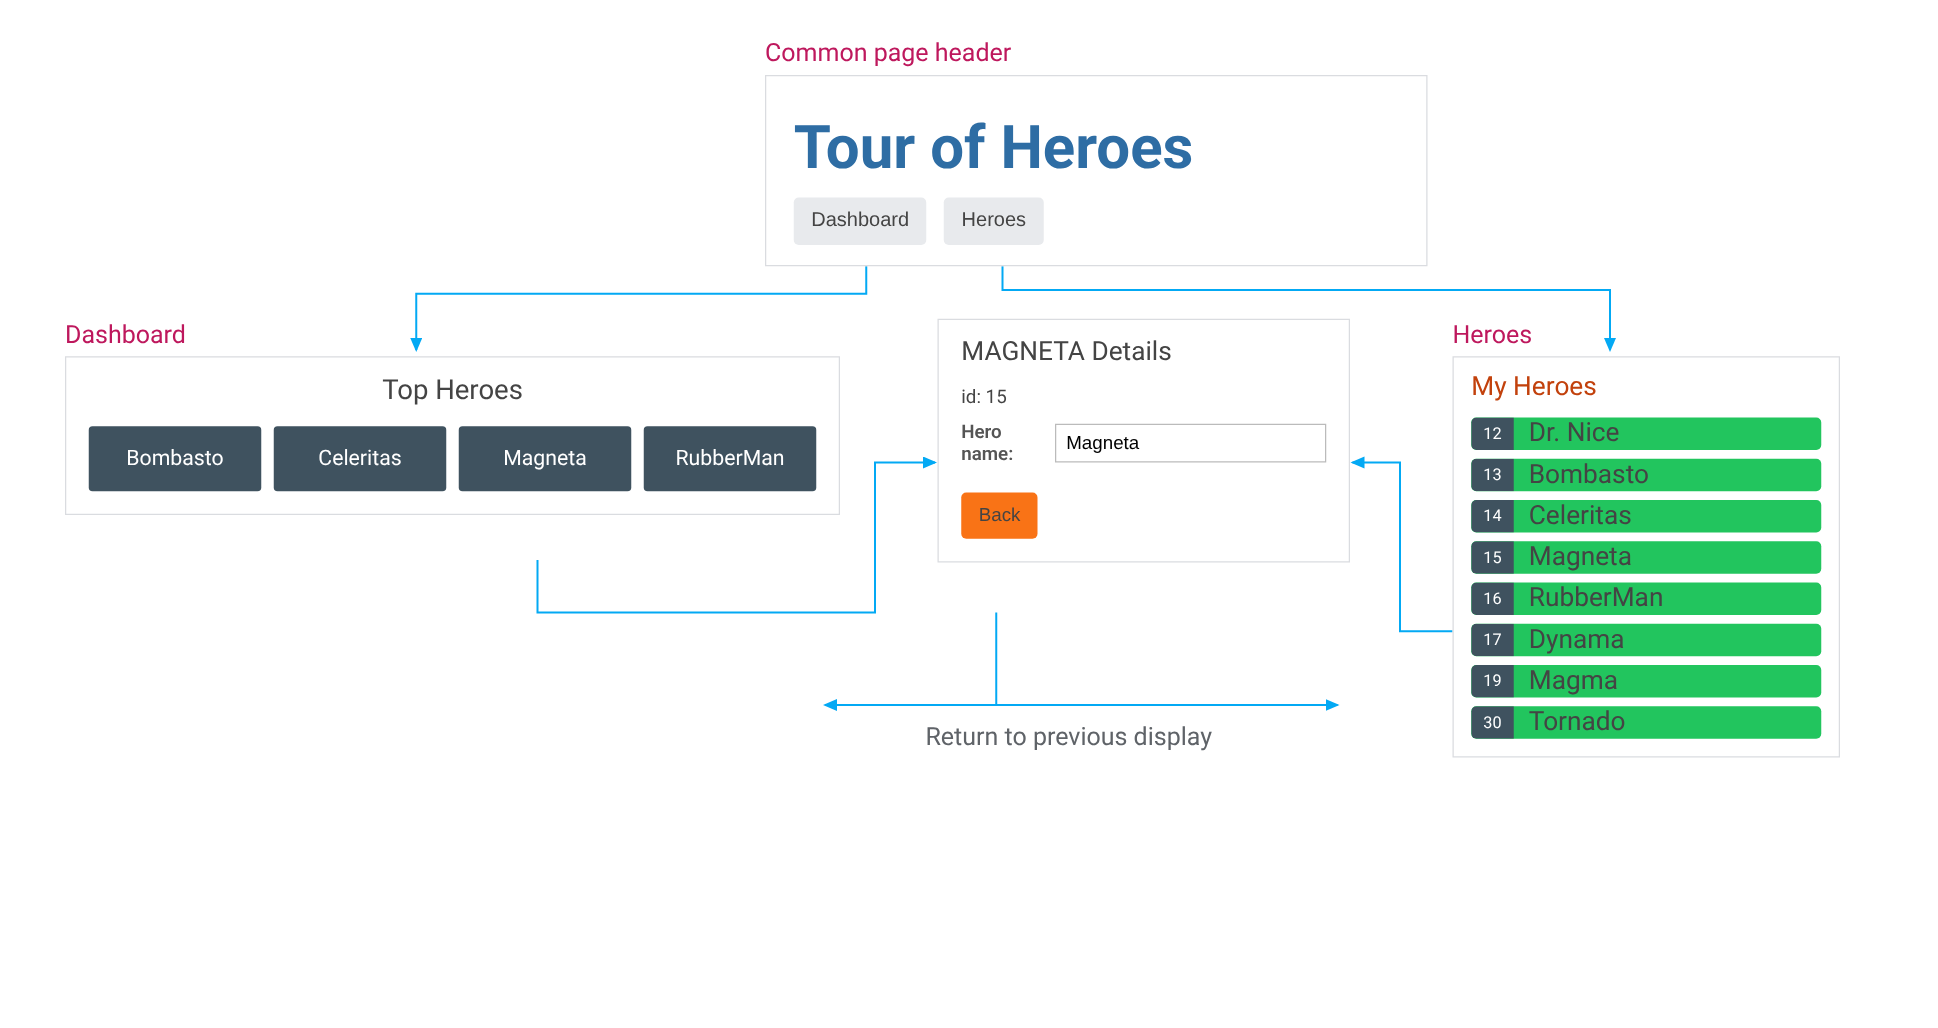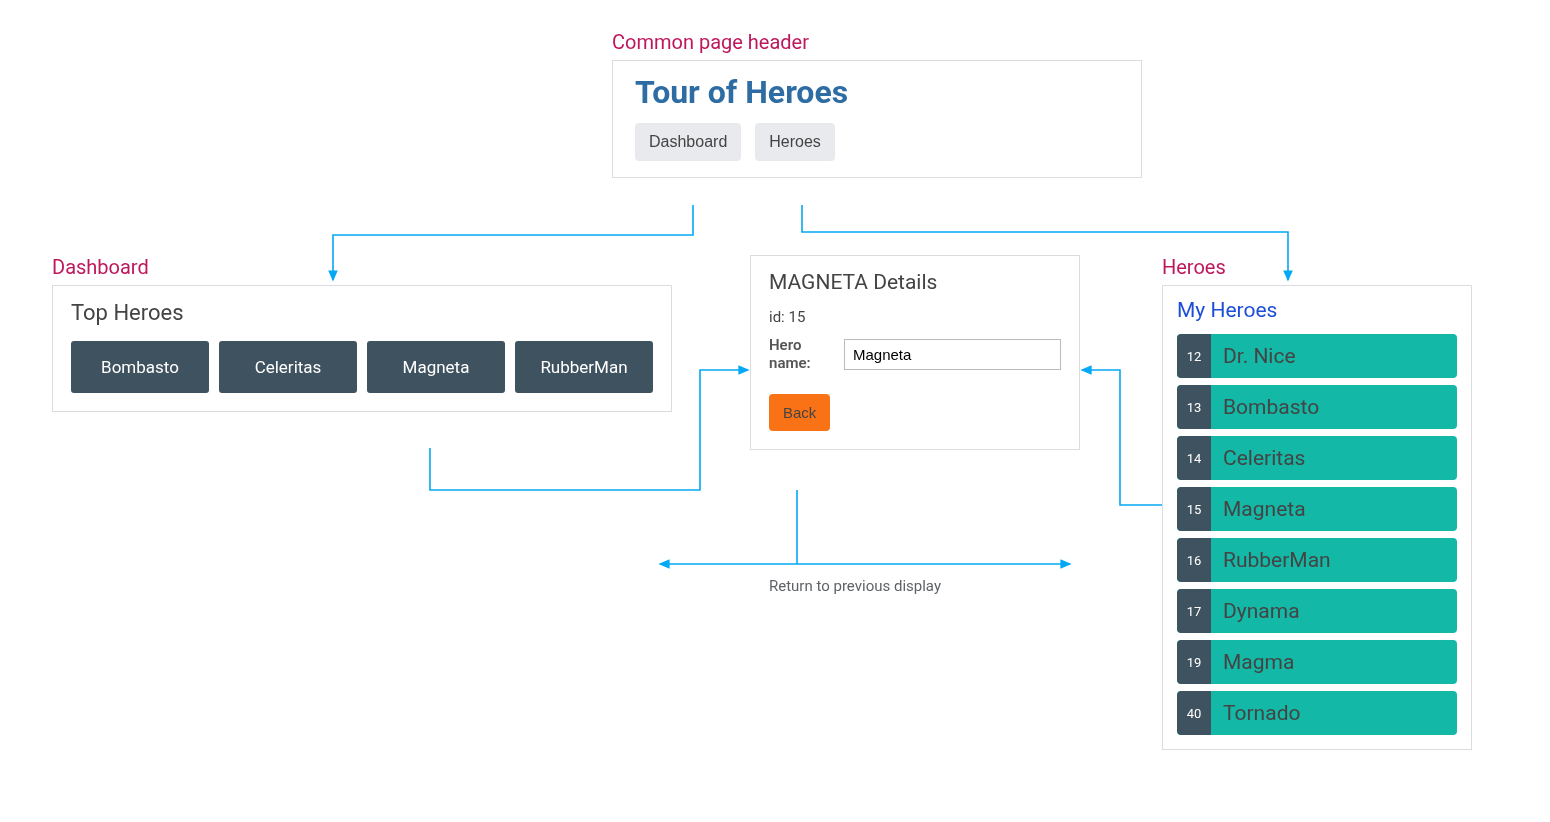--- a/index.html
+++ b/index.html
@@ -27,43 +27,43 @@
   .panel {
     border: 1px solid #dadce0;
     background: #fff;
     padding: 14px 18px 18px 18px;
   }
 
   
   #header-group { position: absolute; left: 612px; top: 30px; width: 530px; }
   #header-panel { padding: 10px 18px 16px 22px; }
   .app-title {
-    font-size: 32px;
+    font-size: 48px;
     font-weight: 700;
     color: #2e6da4;
-    margin: 2px 0 12px 0;
+    margin: 18px 0 12px 0;
   }
   .nav-row { display: flex; gap: 14px; }
   .nav-btn {
     background: #e8eaed;
     color: #444;
     font-size: 16px;
     padding: 10px 14px;
     border-radius: 4px;
     border: none;
     cursor: pointer;
   }
 
   
   #dash-group { position: absolute; left: 52px; top: 255px; width: 620px; }
   #dash-panel { padding-top: 10px; }
   .dash-title {
     font-size: 22px;
     color: #444;
-    text-align: left;
+    text-align: center;
     margin: 4px 0 16px 0;
     font-weight: 400;
   }
   .hero-tiles {
     display: flex;
     gap: 10px;
     justify-content: space-between;
   }
   .tile {
     flex: 1 1 0;
@@ -102,33 +102,33 @@
     border-radius: 4px;
     border: none;
     cursor: pointer;
   }
 
   
   #heroes-group { position: absolute; left: 1162px; top: 255px; width: 310px; }
   #heroes-panel { padding: 10px 14px 14px 14px; }
   .heroes-title {
     font-size: 21px;
-    color: #1d4ed8;
+    color: #c2410c;
     margin: 2px 0 12px 0;
     font-weight: 400;
   }
   .hero-list { display: flex; flex-direction: column; gap: 7px; }
   .hero-item {
     display: flex;
     align-items: stretch;
-    background: #14b8a6;
+    background: #22c55e;
     border-radius: 4px;
     overflow: hidden;
     cursor: pointer;
-    height: 44px;
+    height: 26px;
   }
   .hero-badge {
     background: #3f525f;
     color: #fff;
     font-size: 13px;
     width: 34px;
     display: flex;
     align-items: center;
     justify-content: center;
     border-radius: 4px 0 0 4px;
@@ -149,21 +149,21 @@
     width: 1550px; height: 822px;
     pointer-events: none;
   }
   .conn { stroke: #03a9f4; stroke-width: 1.6; fill: none; }
 
   
   .caption {
     position: absolute;
     left: 665px;
     top: 577px;
-    font-size: 15px;
+    font-size: 20px;
     color: #5f6368;
     text-align: center;
     width: 380px;
   }
 </style>
 </head>
 <body>
 <div class="canvas">
 
 <svg class="connectors">
@@ -254,21 +254,21 @@
           </div>
           <div class="hero-item">
             <div class="hero-badge">17</div>
             <div class="hero-name-cell">Dynama</div>
           </div>
           <div class="hero-item">
             <div class="hero-badge">19</div>
             <div class="hero-name-cell">Magma</div>
           </div>
           <div class="hero-item">
-            <div class="hero-badge">40</div>
+            <div class="hero-badge">30</div>
             <div class="hero-name-cell">Tornado</div>
           </div>
         </div>
   </div>
 </div>
 
 <div class="caption">Return to previous display</div>
 
 </div>
 

